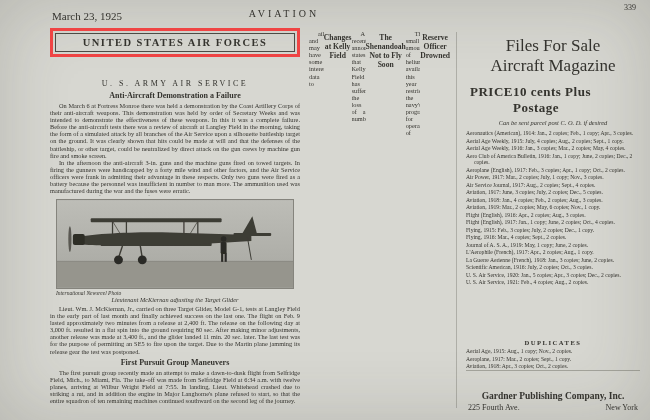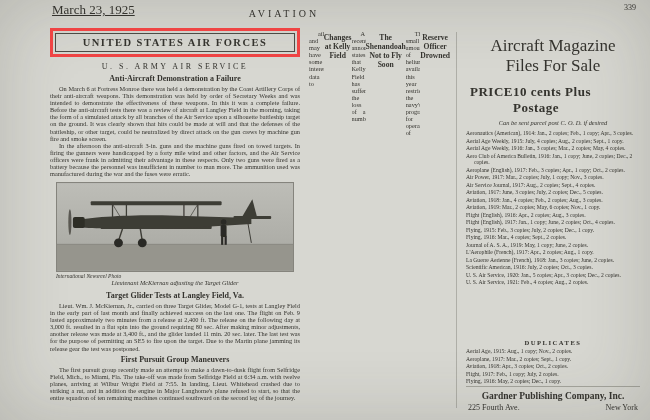--- a/index.html
+++ b/index.html
@@ -1,31 +1,31 @@
 <!DOCTYPE html>
 <html><head>
 <meta charset="utf-8">
 <style>
   * { margin:0; padding:0; box-sizing:border-box; }
   html,body { width:650px; height:420px; overflow:hidden; }
   body { background:#c6c6c0; font-family:"Liberation Serif","DejaVu Serif",serif; color:#34332e; }
   .page { position:relative; width:650px; height:420px; background:#d7d7d1; box-shadow: inset 0 0 70px rgba(55,55,45,.20); overflow:hidden; }
 
-  .masthead-date { position:absolute; top:2px; left:52px; font-size:13px;text-decoration:underline; }
+  .masthead-date { position:absolute; top:10px; left:52px; font-size:11px; }
   .masthead-title { position:absolute; top:8px; left:0; width:568px; text-align:center; font-size:10px; letter-spacing:3px; font-variant:small-caps; }
   .masthead-page { position:absolute; top:3px; right:14px; font-size:8px; }
 
   .colL { position:absolute; left:50px; top:28px; width:250px; height:384px; display:flex; flex-direction:column; }
   .colM { position:absolute; left:309px; top:30px; width:141px; height:382px; display:flex; flex-direction:row; }
   .sep  { position:absolute; left:456px; top:32px; bottom:12px; width:1px; background:rgba(70,70,58,.28); }
   .sidebar { position:absolute; left:466px; top:30px; width:174px; height:382px; display:flex; flex-direction:column; }
 
   .uaf-box { border:3px solid #ef4444; padding:2px; }
   .uaf-box-inner { border:1px solid #4c4b45; text-align:center; font-weight:bold; font-size:10.5px; letter-spacing:1.5px; padding:3px 0; }
-  .sec-head { text-align:center; font-size:8px; letter-spacing:2.5px; margin-top:5px; }
+  .sec-head { text-align:center; font-size:8px; letter-spacing:2.5px; margin-top:22px; }
   .art-head { text-align:center; font-weight:bold; font-size:8px; margin-top:3px; margin-bottom:2px; }
   .body-block { font-size:6.3px; line-height:7.1px; text-align:justify; overflow:hidden; }
   .body-block p { text-indent:9px; }
   .b1 { height:94px; }
   .b2 { height:50px; }
   .b3 { flex:1; }
   .photo-frame { width:238px; height:90px; margin:3px auto 1px; border:1px solid #85847d; background:#b3b3ae; overflow:hidden; }
   .credit { font-size:5.5px; font-style:italic; padding-left:6px; }
   .caption { font-size:6.3px; font-style:italic; text-align:center; margin-bottom:2px; }
   .colM .art-head { font-size:7.6px; }
@@ -34,21 +34,21 @@
   .mb5 { height:105px; }
   .mb6 { flex:1; }
 
   .ad-title { text-align:center; font-size:17px; line-height:20px; margin-top:6px; }
   .price-row { display:flex; justify-content:space-between; font-size:13px; font-weight:bold; margin-top:8px; padding:0 4px; letter-spacing:.5px; }
   .ad-note { font-style:italic; font-size:6.4px; text-align:center; margin:3px 0 4px; }
   .listings { font-size:5.6px; line-height:6.5px; overflow:hidden; height:206px; }
   .listings p, .dups p { padding-left:8px; text-indent:-8px; margin-bottom:1px; text-align:left; }
   .dup-head { text-align:center; font-weight:bold; font-size:6.6px; letter-spacing:1.5px; margin:3px 0 2px; }
   .dups { font-size:5.6px; line-height:6.5px; overflow:hidden; flex:1; }
-  .publisher { margin-top:auto; border-top:1px solid rgba(70,70,58,.35); padding-top:4px; }
+  .publisher { margin-top:auto; border-top:1px solid rgba(70,70,58,.35); padding-top:20px; }
   .company { text-align:center; font-weight:bold; font-size:9.5px; }
   .addr-row { display:flex; justify-content:space-between; font-size:8px; margin-top:2px; padding:0 2px; }
 </style>
 </head>
 <body>
 
 <div class="page">
 
   <div class="masthead-date">March 23, 1925</div>
   <div class="masthead-title">AVIATION</div>
@@ -103,21 +103,20 @@
           <circle cx="168" cy="39" r="2.8" stroke="none" fill="#2b2a25"></circle>
           <rect x="165" y="42" width="6" height="12" rx="1.5" stroke="none" fill="#2b2a25"></rect>
           <rect x="165.5" y="53" width="2.2" height="9" stroke="none" fill="#2b2a25"></rect>
           <rect x="169" y="53" width="2.2" height="9" stroke="none" fill="#2b2a25"></rect>
         </g>
       </svg>
     </div>
     <div class="credit">International Newsreel Photo</div>
     <div class="caption">Lieutenant McKiernan adjusting the Target Glider</div>
 
-    <div class="art-head">Target Glider Tests at Langley Field, Va.</div>
     <div class="body-block b2">
         <p>Lieut. Wm. J. McKiernan, Jr., carried on three Target Glider, Model G-1, tests at Langley Field in the early part of last month and finally achieved success on the last one. The flight on Feb. 9 lasted approximately two minutes from a release at 2,400 ft. The release on the following day at 3,000 ft. resulted in a flat spin into the ground requiring 80 sec. After making minor adjustments, another release was made at 3,400 ft., and the glider landed 11 min. 20 sec. later. The last test was for the purpose of permitting an SE5 to fire upon the target. Due to the Martin plane jamming its release gear the test was postponed.</p>
       </div>
 
     <div class="art-head">First Pursuit Group Maneuvers</div>
     <div class="body-block b3">
         <p>The first pursuit group recently made an attempt to make a dawn-to-dusk flight from Selfridge Field, Mich., to Miami, Fla. The take-off was made from Selfridge Field at 6:34 a.m. with twelve planes, arriving at Wilbur Wright Field at 7:55. In landing, Lieut. Whitehead crashed due to striking a rut, and in addition the engine in Major Langhorne's plane refused to start, so that the entire squadron of ten remaining machines continued southward on the second leg of the journey.</p>
       </div>
   </div>
 
@@ -143,22 +142,22 @@
         <p>Capt. J. C. McAvoy of Mountainhome, Pa., a Reserve officer and student aviator, was drowned, and Lieut. Col. William E. Schauffler of New Jersey, narrowly escaped death March 13 when their airplane in which they were flying plunged into the Delaware River near Millersburg, Va.</p>
         <p>Engine failure when the plane was only a short distance above the water was said by Colonel Schauffler to have been the cause of the accident.</p>
         <p>When two Kelly Field planes collided in midair at an elevation of about 4,000 ft. March 6, both pilots jumped from the wrecked machines in parachutes, landing safely soon after the burning planes, locked wing to wing, crashed. Lieut. C. D. MacCallister and Cadet C. A. Lindbergh, of the advanced flying school of Kelly Field, were the pilots. With the exception of minor scratches, neither was hurt.</p>
       </div>
   </div>
 
   <div class="sep"></div>
 
   <div class="sidebar">
     <div class="ad-title">
+      <div>Files For Sale</div>
       <div>Aircraft Magazine</div>
-      <div>Files For Sale</div>
     </div>
     <div class="price-row">
       <span>PRICE</span>
       <span>10 cents Plus Postage</span>
     </div>
     <div class="ad-note">Can be sent parcel post C. O. D. if desired</div>
     <div class="listings">
         <p>Aeronautics (American), 1914: Jan., 2 copies; Feb., 1 copy; Apr., 3 copies.</p>
         <p>Aerial Age Weekly, 1915: July, 4 copies; Aug., 2 copies; Sept., 1 copy.</p>
         <p>Aerial Age Weekly, 1916: Jan., 3 copies; Mar., 2 copies; May, 4 copies.</p>

